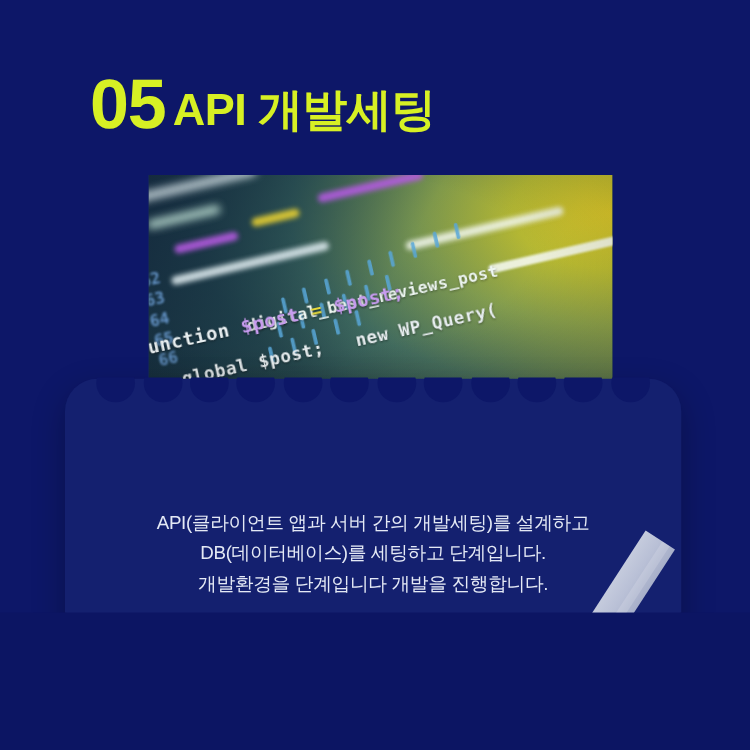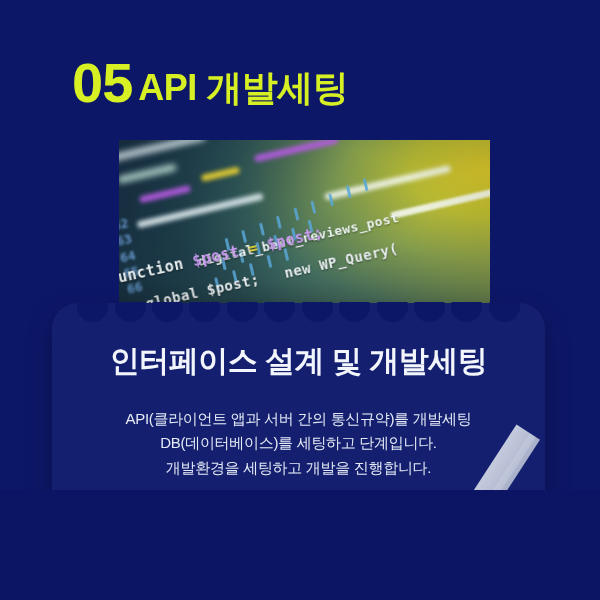--- a/index.html
+++ b/index.html
@@ -346,26 +346,25 @@
         <div class="notch" style="left: 174.875px;"></div>
         <div class="notch" style="left: 212.292px;"></div>
         <div class="notch" style="left: 249.708px;"></div>
         <div class="notch" style="left: 287.125px;"></div>
         <div class="notch" style="left: 324.542px;"></div>
         <div class="notch" style="left: 361.958px;"></div>
         <div class="notch" style="left: 399.375px;"></div>
         <div class="notch" style="left: 436.792px;"></div>
       </div>
 
-    <div id="card-heading">인터페이스 설계 및 개발세팅</div>
 
     <div id="card-body">
-      <div>API(클라이언트 앱과 서버 간의 통신규약)를 개발세팅</div>
+      <div>API(클라이언트 앱과 서버 간의 개발세팅)를 설계하고</div>
       <div>DB(데이터베이스)를 세팅하고 단계입니다.</div>
-      <div>개발환경을 세팅하고 개발을 진행합니다.</div>
+      <div>개발환경을 단계입니다 개발을 진행합니다.</div>
     </div>
   </div>
 
   <div id="pencil">
     <div class="body"></div>
     <div class="shine"></div>
     <div class="tip"></div>
     <div class="lead"></div>
   </div>
 

